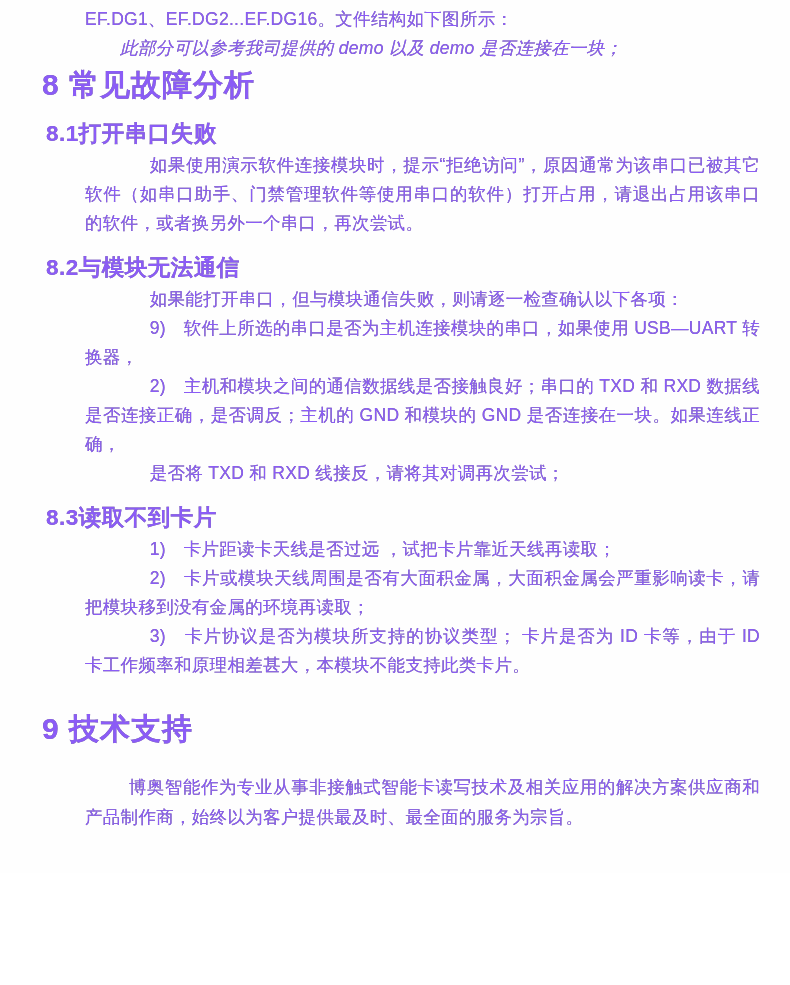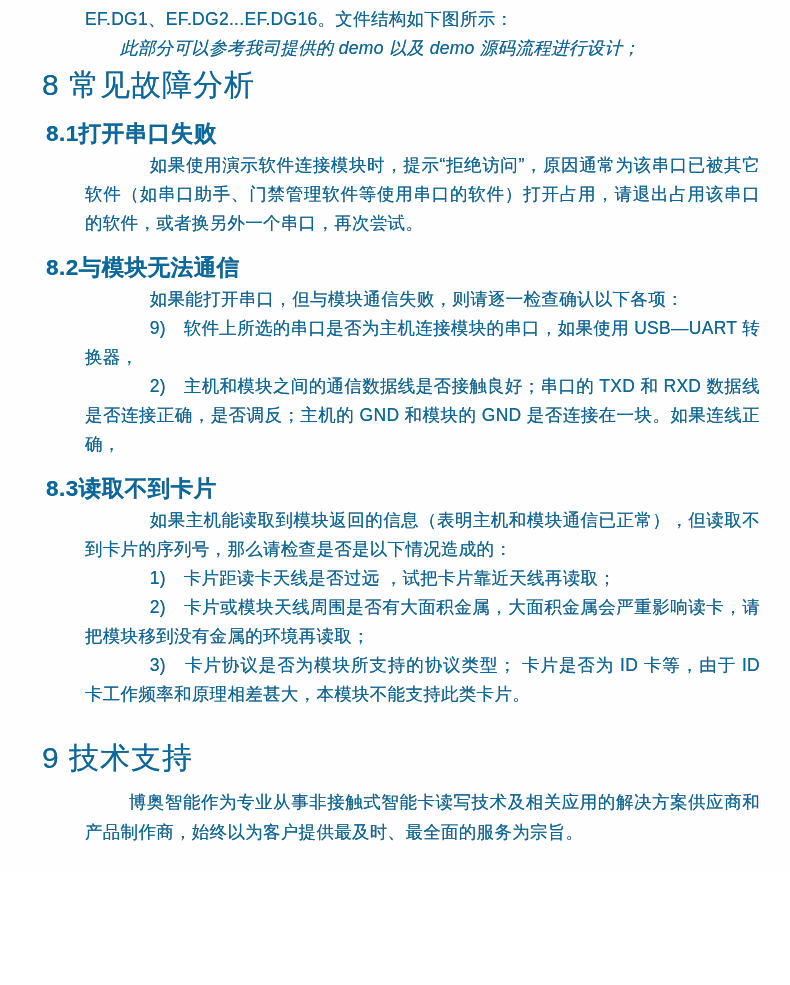--- a/index.html
+++ b/index.html
@@ -3,21 +3,21 @@
 <meta charset="utf-8">
 <style>
   html, body { margin: 0; padding: 0; background: #ffffff; }
   .page {
     position: relative;
     width: 790px;
     height: 873px;
     background: #fefefe;
     overflow: hidden;
     font-family: "Liberation Sans", "DejaVu Sans", sans-serif;
-    color: #0369a1;
+    color: #8b5cf6;
     box-sizing: border-box;
     padding: 5px 30px 0 42px;
   }
   
   .page p, .page h1, .page h2 {
     text-shadow: 0 0 0.5px rgba(0,0,0,0.55);
   }
   p.body {
     margin: 0 0 0 43px;
     font-size: 17.5px;
@@ -27,55 +27,55 @@
   }
   p.noindent   { text-indent: 0; }
   p.indent-sm  { text-indent: 2em; }
   p.indent-md  { text-indent: 2.5em; }
   p.indent-lg  { text-indent: 3.7em; }
   p.italic     { font-style: italic; }
   h1.doc-h1 {
     margin: 3px 0 0 0;
     font-size: 30px;
     line-height: 38px;
-    font-weight: normal;
+    font-weight: bold;
     letter-spacing: 1px;
   }
   h2.doc-h2 {
     margin: 13px 0 1px 4px;
     font-size: 22.5px;
     line-height: 33px;
     font-weight: bold;
     letter-spacing: 0.5px;
   }
   .sec9 { margin-top: 30px; }
-  .sec9 h1.doc-h1 { margin-bottom: 10px; }
+  .sec9 h1.doc-h1 { margin-bottom: 24px; }
   .sec9 p.body { line-height: 30px; }
 </style>
 </head>
 <body>
 
 <div class="page">
 
   <p class="body noindent">EF.DG1、EF.DG2...EF.DG16。文件结构如下图所示：</p>
-  <p class="body indent-sm italic">此部分可以参考我司提供的 demo 以及 demo 源码流程进行设计；</p>
+  <p class="body indent-sm italic">此部分可以参考我司提供的 demo 以及 demo 是否连接在一块；</p>
 
   <section>
     <h1 class="doc-h1">8 常见故障分析</h1>
 
     <h2 class="doc-h2">8.1打开串口失败</h2>
     <p class="body indent-lg">如果使用演示软件连接模块时，提示“拒绝访问”，原因通常为该串口已被其它软件（如串口助手、门禁管理软件等使用串口的软件）打开占用，请退出占用该串口的软件，或者换另外一个串口，再次尝试。</p>
 
     <h2 class="doc-h2">8.2与模块无法通信</h2>
     <p class="body indent-lg">如果能打开串口，但与模块通信失败，则请逐一检查确认以下各项：</p>
     <p class="body indent-lg">9)　软件上所选的串口是否为主机连接模块的串口，如果使用 USB—UART 转换器，</p>
     <p class="body indent-lg">2)　主机和模块之间的通信数据线是否接触良好；串口的 TXD 和 RXD 数据线是否连接正确，是否调反；主机的 GND 和模块的 GND 是否连接在一块。如果连线正确，</p>
+    <p class="body indent-lg">是否将 TXD 和 RXD 线接反，请将其对调再次尝试；</p>
 
     <h2 class="doc-h2">8.3读取不到卡片</h2>
-    <p class="body indent-lg">如果主机能读取到模块返回的信息（表明主机和模块通信已正常），但读取不到卡片的序列号，那么请检查是否是以下情况造成的：</p>
     <p class="body indent-lg">1)　卡片距读卡天线是否过远 ，试把卡片靠近天线再读取；</p>
     <p class="body indent-lg">2)　卡片或模块天线周围是否有大面积金属，大面积金属会严重影响读卡，请把模块移到没有金属的环境再读取；</p>
     <p class="body indent-lg">3)　卡片协议是否为模块所支持的协议类型； 卡片是否为 ID 卡等，由于 ID 卡工作频率和原理相差甚大，本模块不能支持此类卡片。</p>
   </section>
 
   <section class="sec9">
     <h1 class="doc-h1">9 技术支持</h1>
     <p class="body indent-md">博奥智能作为专业从事非接触式智能卡读写技术及相关应用的解决方案供应商和产品制作商，始终以为客户提供最及时、最全面的服务为宗旨。</p>
 
   </section>

